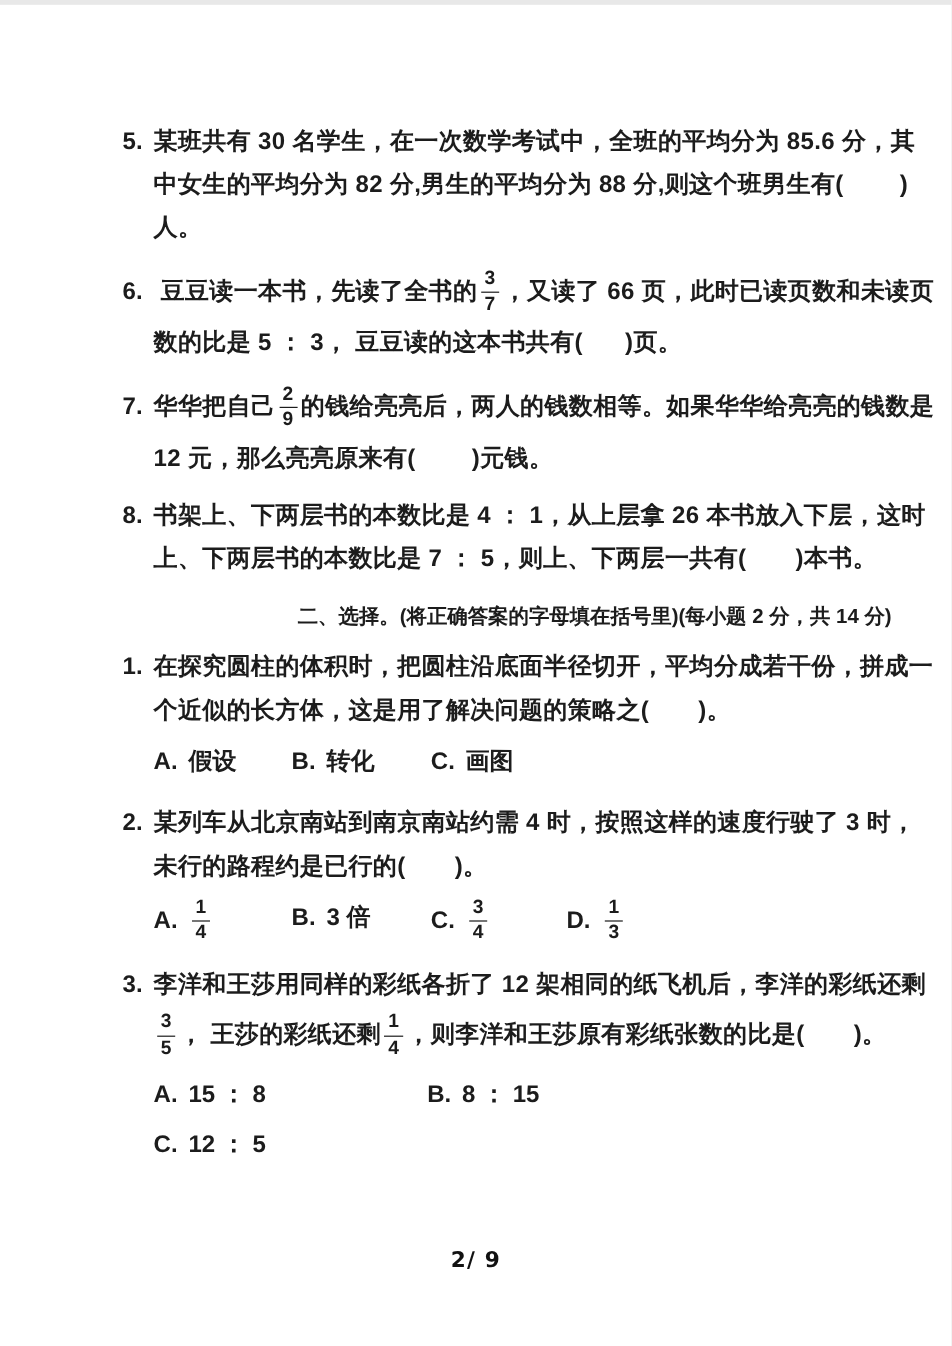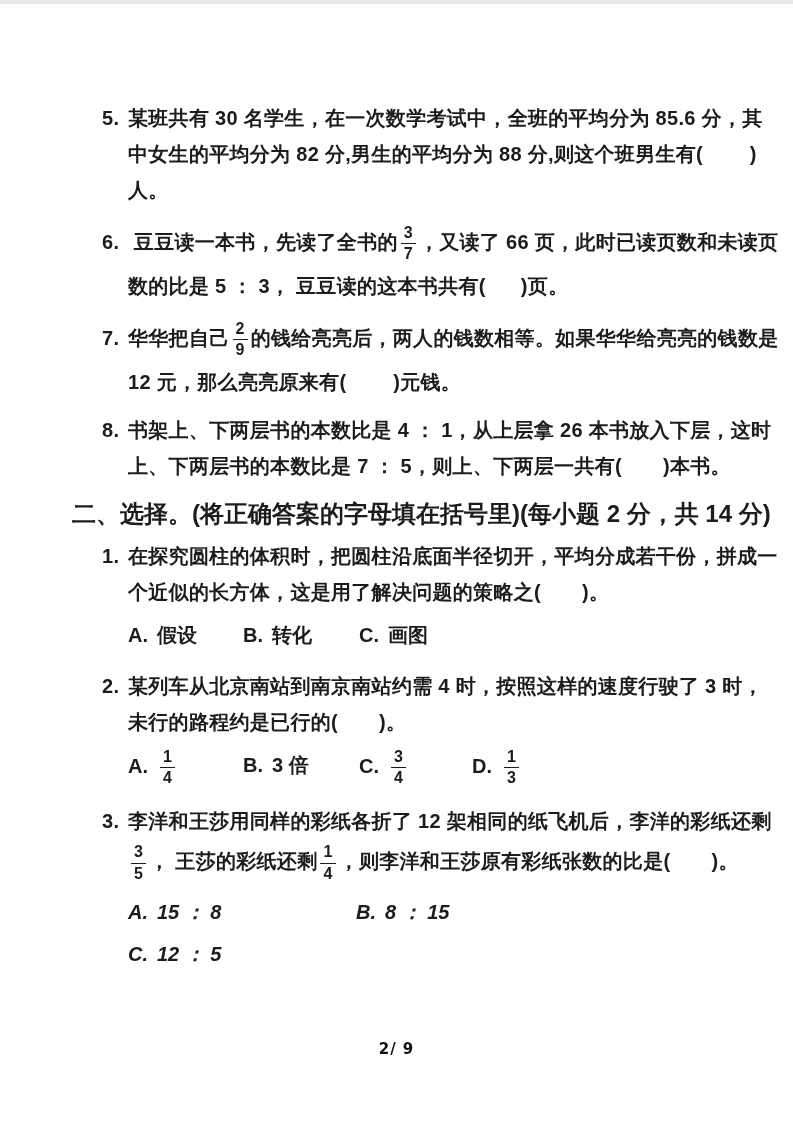--- a/index.html
+++ b/index.html
@@ -24,32 +24,32 @@
     white-space: pre;
     line-height: 36px;
     font-size: 20px;
     letter-spacing: 0.3px;
   }
   .line.cont { padding-left: 26px; }
   .qnum { display: inline-block; min-width: 26px; }
   .item { margin: 0 0 12px 0; }
   .section-heading {
     margin: 10px 0 6px -30px;
-    font-size: 24px;
+    font-size: 17px;
     line-height: 36px;
     white-space: pre;
     text-align: right;
   }
   .opt-row {
     display: grid;
     margin-left: 26px;
     margin-top: 4px;
   }
   .opts-4 { grid-template-columns: 115px 116px 113px auto; }
-  .opts-2 { grid-template-columns: 228px auto; font-style: italic; }
+  .opts-2 { grid-template-columns: 228px auto; }
   .opt { line-height: 42px; font-size: 20px; white-space: pre; }
   .opt-label { display: inline-block; margin-right: 9px; }
   .frac {
     display: inline-block;
     text-align: center;
     vertical-align: middle;
     font-size: 16px;
     line-height: 1.15;
     margin: 4px 3px;
   }
@@ -58,21 +58,21 @@
     border-bottom: 1.6px solid #1c1c1c;
     padding: 0 3px 1px 3px;
   }
   .frac .fd { display: block; padding-top: 1px; }
   .footer {
     position: absolute;
     top: 1036px;
     left: 0;
     width: 793px;
     text-align: center;
-    font-size: 15px;
+    font-size: 18px;
     font-weight: 700;
     font-family: "DejaVu Sans", "Liberation Sans", sans-serif;
     color: #111111;
     letter-spacing: 1px;
   }
 </style>
 </head>
 <body>
 
 <div class="page">

